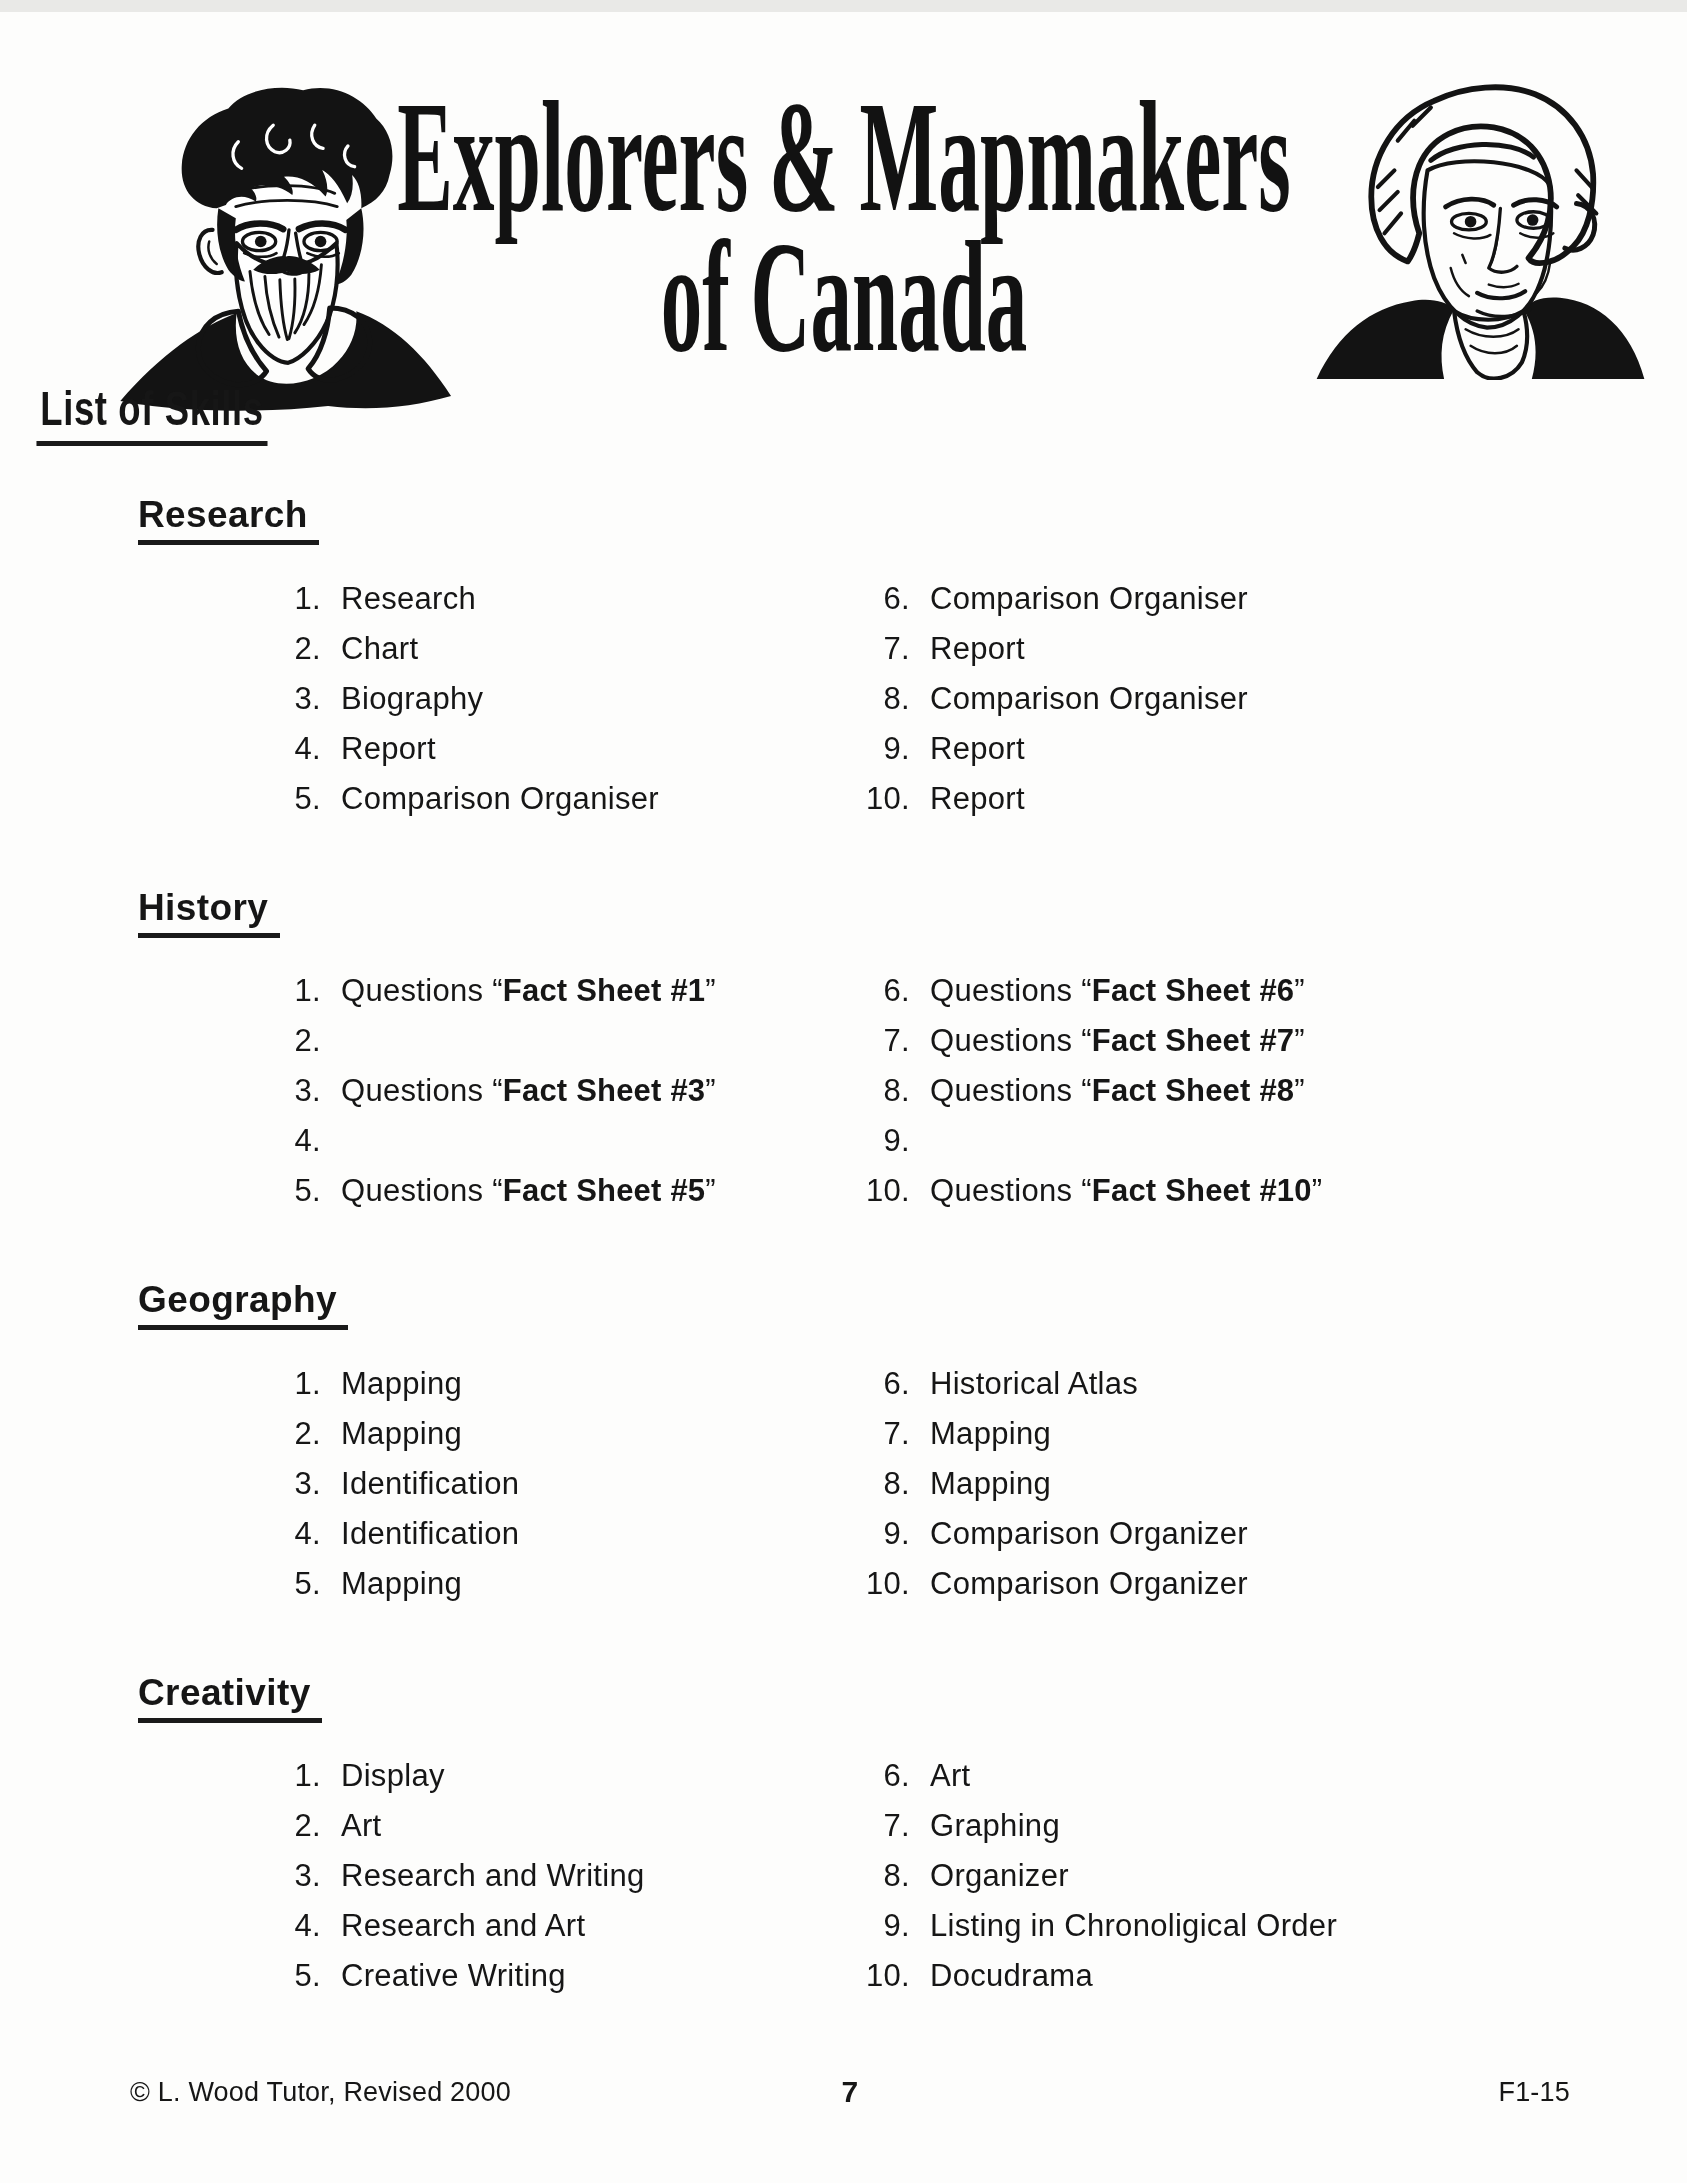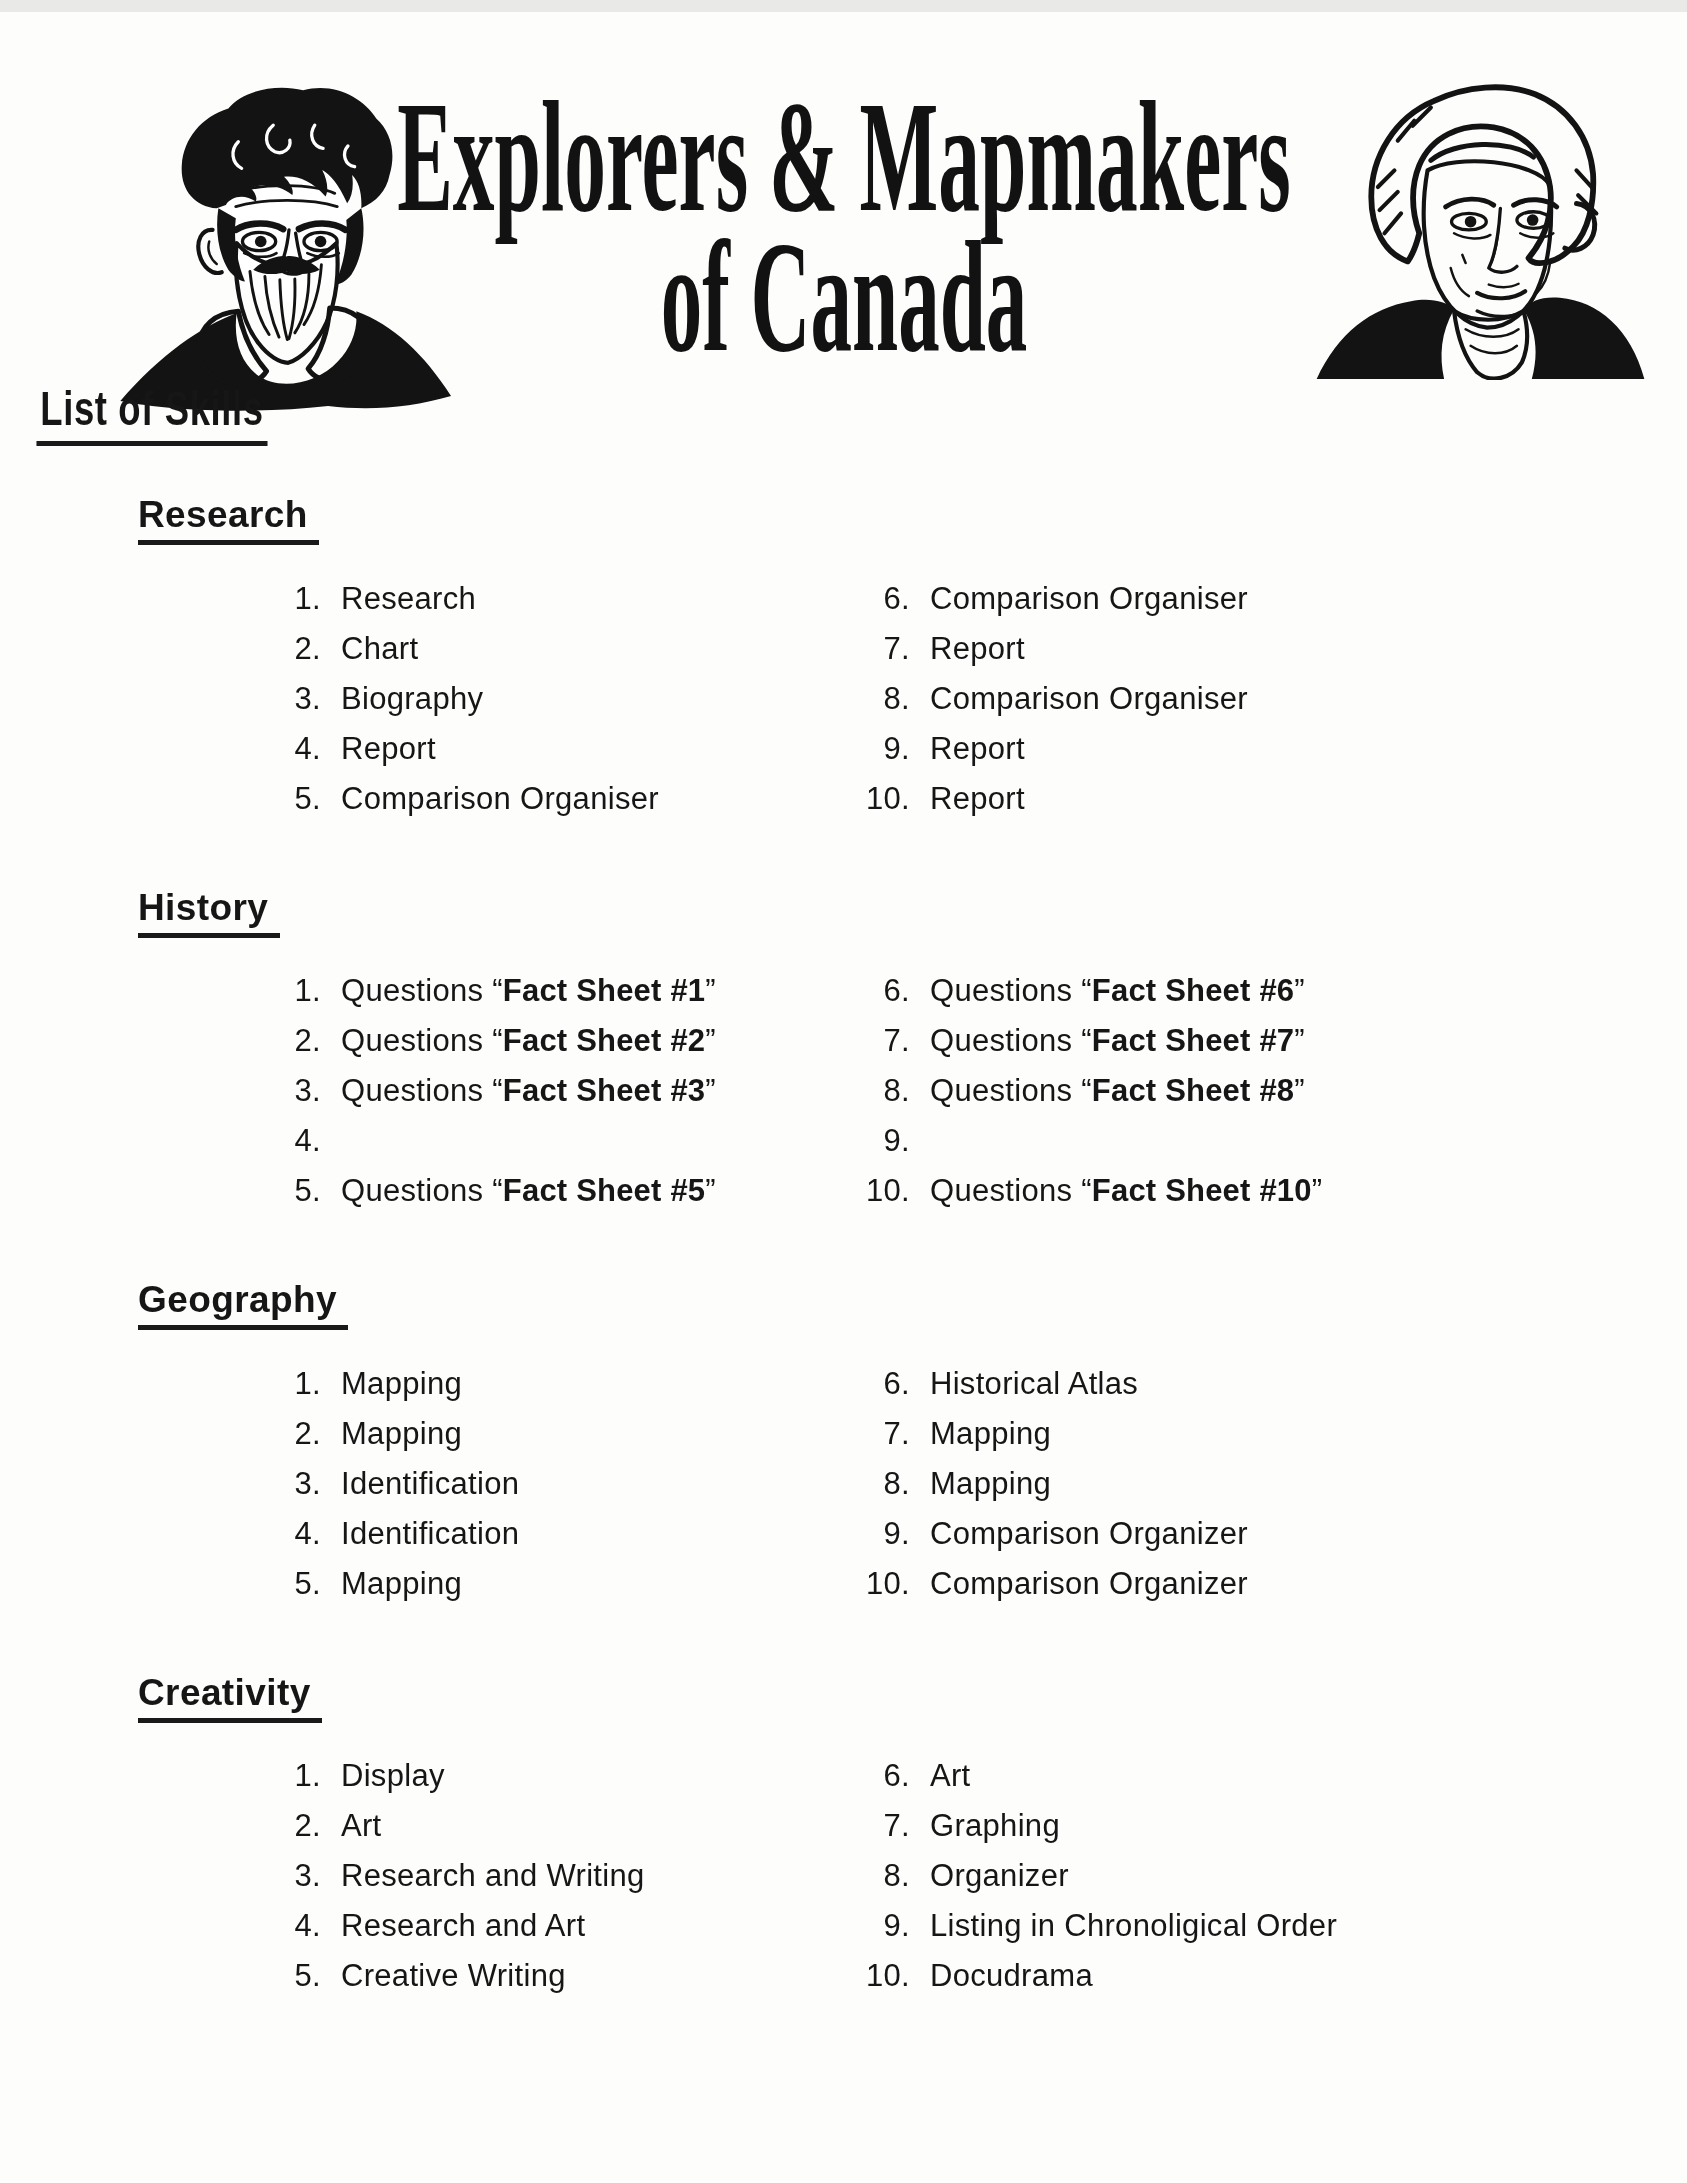--- a/index.html
+++ b/index.html
@@ -188,21 +188,20 @@
     <section class="section">
       <h2 class="sec-h"><span class="u">History</span></h2>
       <div class="cols">
         <div class="col">
           <div class="item">
               <span class="num">1.</span>
               <span class="txt"><span>Questions “</span><span class="b">Fact Sheet #1</span><span>”</span></span>
             </div>
           <div class="item">
               <span class="num">2.</span>
-              <span class="txt"><span>Questions “</span><span class="b">Fact Sheet #2</span><span>”</span></span>
             </div>
           <div class="item">
               <span class="num">3.</span>
               <span class="txt"><span>Questions “</span><span class="b">Fact Sheet #3</span><span>”</span></span>
             </div>
           <div class="item">
               <span class="num">4.</span>
             </div>
           <div class="item">
               <span class="num">5.</span>
@@ -328,15 +327,20 @@
           <div class="item">
               <span class="num">10.</span>
               <span class="txt"><span>Docudrama</span><span class="b"></span><span></span></span>
             </div>
         </div>
       </div>
     </section>
 
   </main>
 
+  <footer class="footer">
+    <span class="copyright">© L. Wood Tutor, Revised 2000</span>
+    <span class="pageno">7</span>
+    <span class="code">F1-15</span>
+  </footer>
 
 </div>
 
 
 </body></html>

